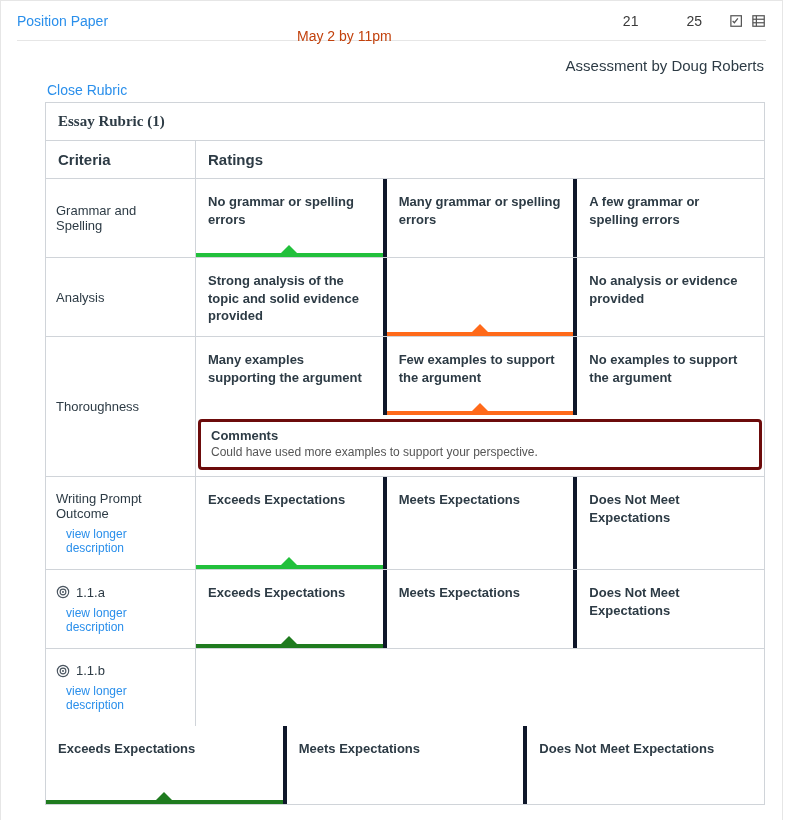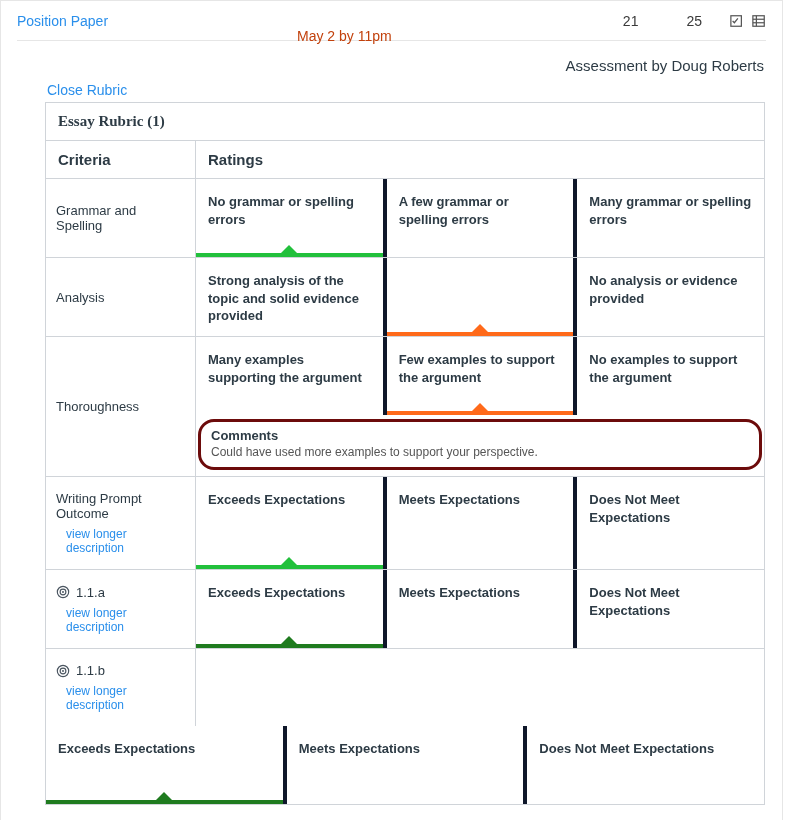--- a/index.html
+++ b/index.html
@@ -120,21 +120,21 @@
     top:-8px;
     width:0; height:0;
     border-left:8px solid transparent;
     border-right:8px solid transparent;
   }
   .pointer.green  { border-bottom:8px solid #22c03c; }
   .pointer.dgreen { border-bottom:8px solid #1f7b1f; }
   .pointer.orange { border-bottom:8px solid #ff6a1a; }
   .comments-box {
     border:3px solid #6c0b0b;
-    border-radius:16px;
+    border-radius:4px;
     margin:4px 2px 6px 2px;
     padding:6px 12px 8px 10px;
   }
   .comments-title { font-weight:bold; font-size:13px; color:#2d3b45; }
   .comments-text  { font-size:12px; color:#555; margin-top:2px; }
 </style>
 </head>
 <body>
 
 <div class="page">
@@ -183,24 +183,24 @@
           </div>
           <div class="ratings-wrap">
             <div class="rating-cells">
               <div class="rcell">
                 <div class="rlabel">No grammar or spelling errors</div>
                 <div class="sel-bar green">
                   <div class="pointer green"></div>
                 </div>
               </div>
               <div class="rcell">
+                <div class="rlabel">Many grammar or spelling errors</div>
+              </div>
+              <div class="rcell">
                 <div class="rlabel">A few grammar or spelling errors</div>
-              </div>
-              <div class="rcell">
-                <div class="rlabel">Many grammar or spelling errors</div>
               </div>
             </div>
           </div>
         </div>
         <div class="row">
           <div class="crit-cell">
             <div class="crit-line">
               <span class="crit-label">Analysis</span>
             </div>
           </div>

